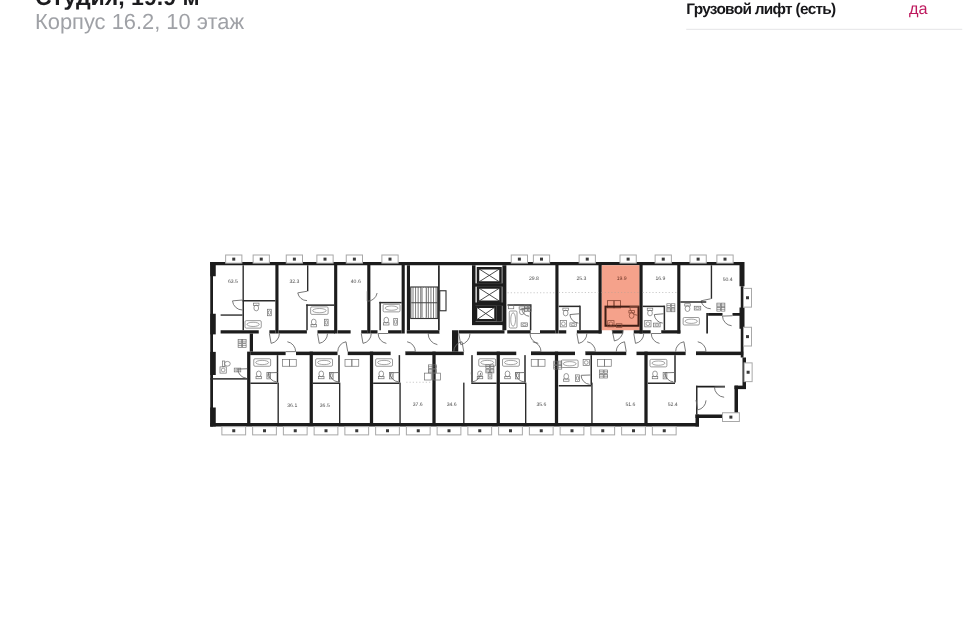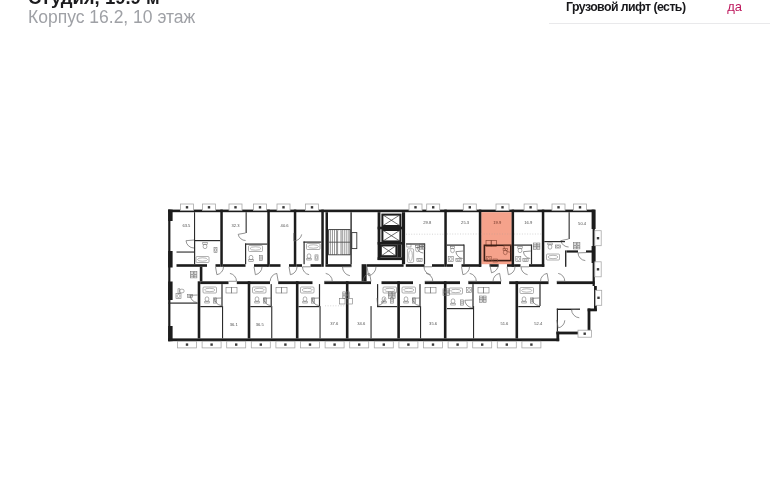--- a/index.html
+++ b/index.html
@@ -2,21 +2,21 @@
 <html lang="ru"><head>
 <meta charset="utf-8">
 <title>Студия, 19.9 м²</title>
 <style>
   html,body { margin:0; padding:0; background:#fff; width:770px; height:500px; overflow:hidden;
               font-family:"Liberation Sans", sans-serif; }
   .wrap { position:relative; width:770px; height:500px; }
   .title { position:absolute; left:28px; top:-13px; font-size:18.5px; font-weight:700; color:#1c1c1f; }
   .subtitle { position:absolute; left:28px; top:7px; font-size:17.5px; color:#9fa1a6; }
   .spec-name { position:absolute; left:549px; top:0px; font-size:12.3px; font-weight:700; color:#17171a;
-               letter-spacing:-0.55px;margin-left:17px; }
+               letter-spacing:-0.55px; }
   .spec-val { position:absolute; right:28px; top:-1px; font-size:13px; color:#be185d; }
   .rule { position:absolute; left:549px; top:23.3px; width:221px; height:1px; background:#e9e9eb; }
 </style>
 </head>
 <body>
 <div class="wrap">
 
   <div class="title">Студия, 19.9 м²</div>
 
   <div class="subtitle">Корпус 16.2, 10 этаж</div>

